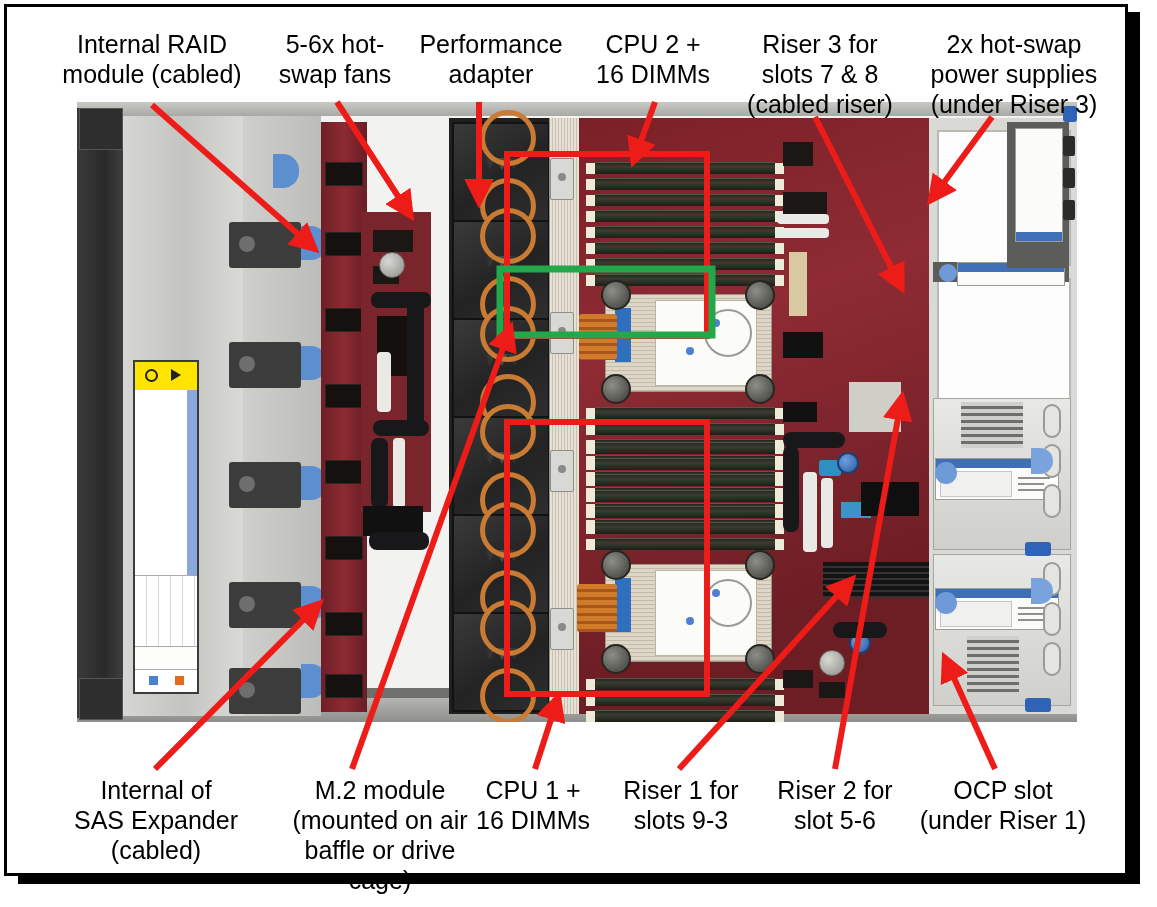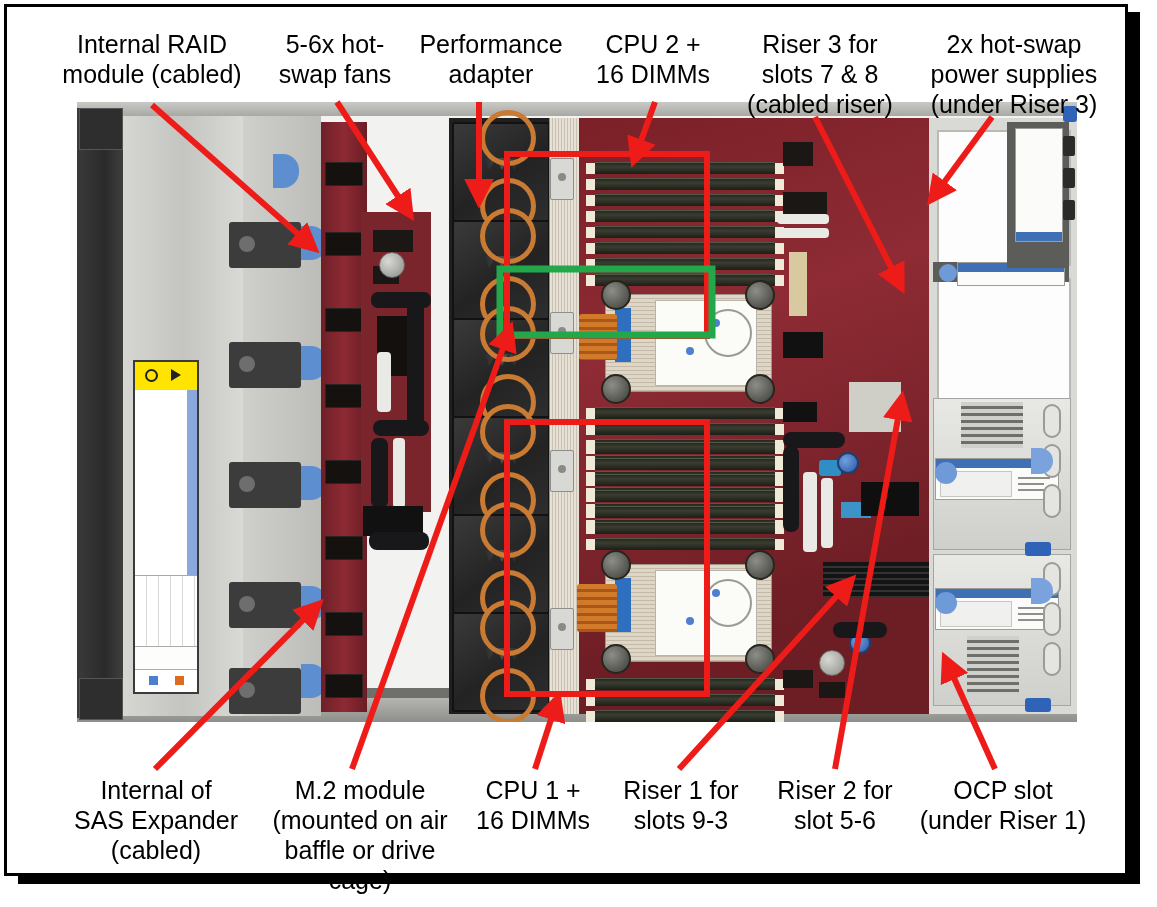--- a/index.html
+++ b/index.html
@@ -418,21 +418,21 @@
     <div class="lbl" style="left:718px; top:22px; width:190px;">Riser 3 for
 slots 7 &amp; 8
 (cabled riser)</div>
     <div class="lbl" style="left:902px; top:22px; width:210px;">2x hot-swap
 power supplies
 (under Riser 3)</div>
 
     <div class="lbl" style="left:36px;  top:768px; width:226px;">Internal of
 SAS Expander
 (cabled)</div>
-    <div class="lbl" style="left:244px; top:768px; width:218px;">M.2 module
+    <div class="lbl" style="left:264px; top:768px; width:218px;">M.2 module
 (mounted on air
 baffle or drive cage)</div>
     <div class="lbl" style="left:458px; top:768px; width:136px;">CPU 1 +
 16 DIMMs</div>
     <div class="lbl" style="left:600px; top:768px; width:148px;">Riser 1 for
 slots 9-3</div>
     <div class="lbl" style="left:752px; top:768px; width:152px;">Riser 2 for
 slot 5-6</div>
     <div class="lbl" style="left:898px; top:768px; width:196px;">OCP slot
 (under Riser 1)</div>

